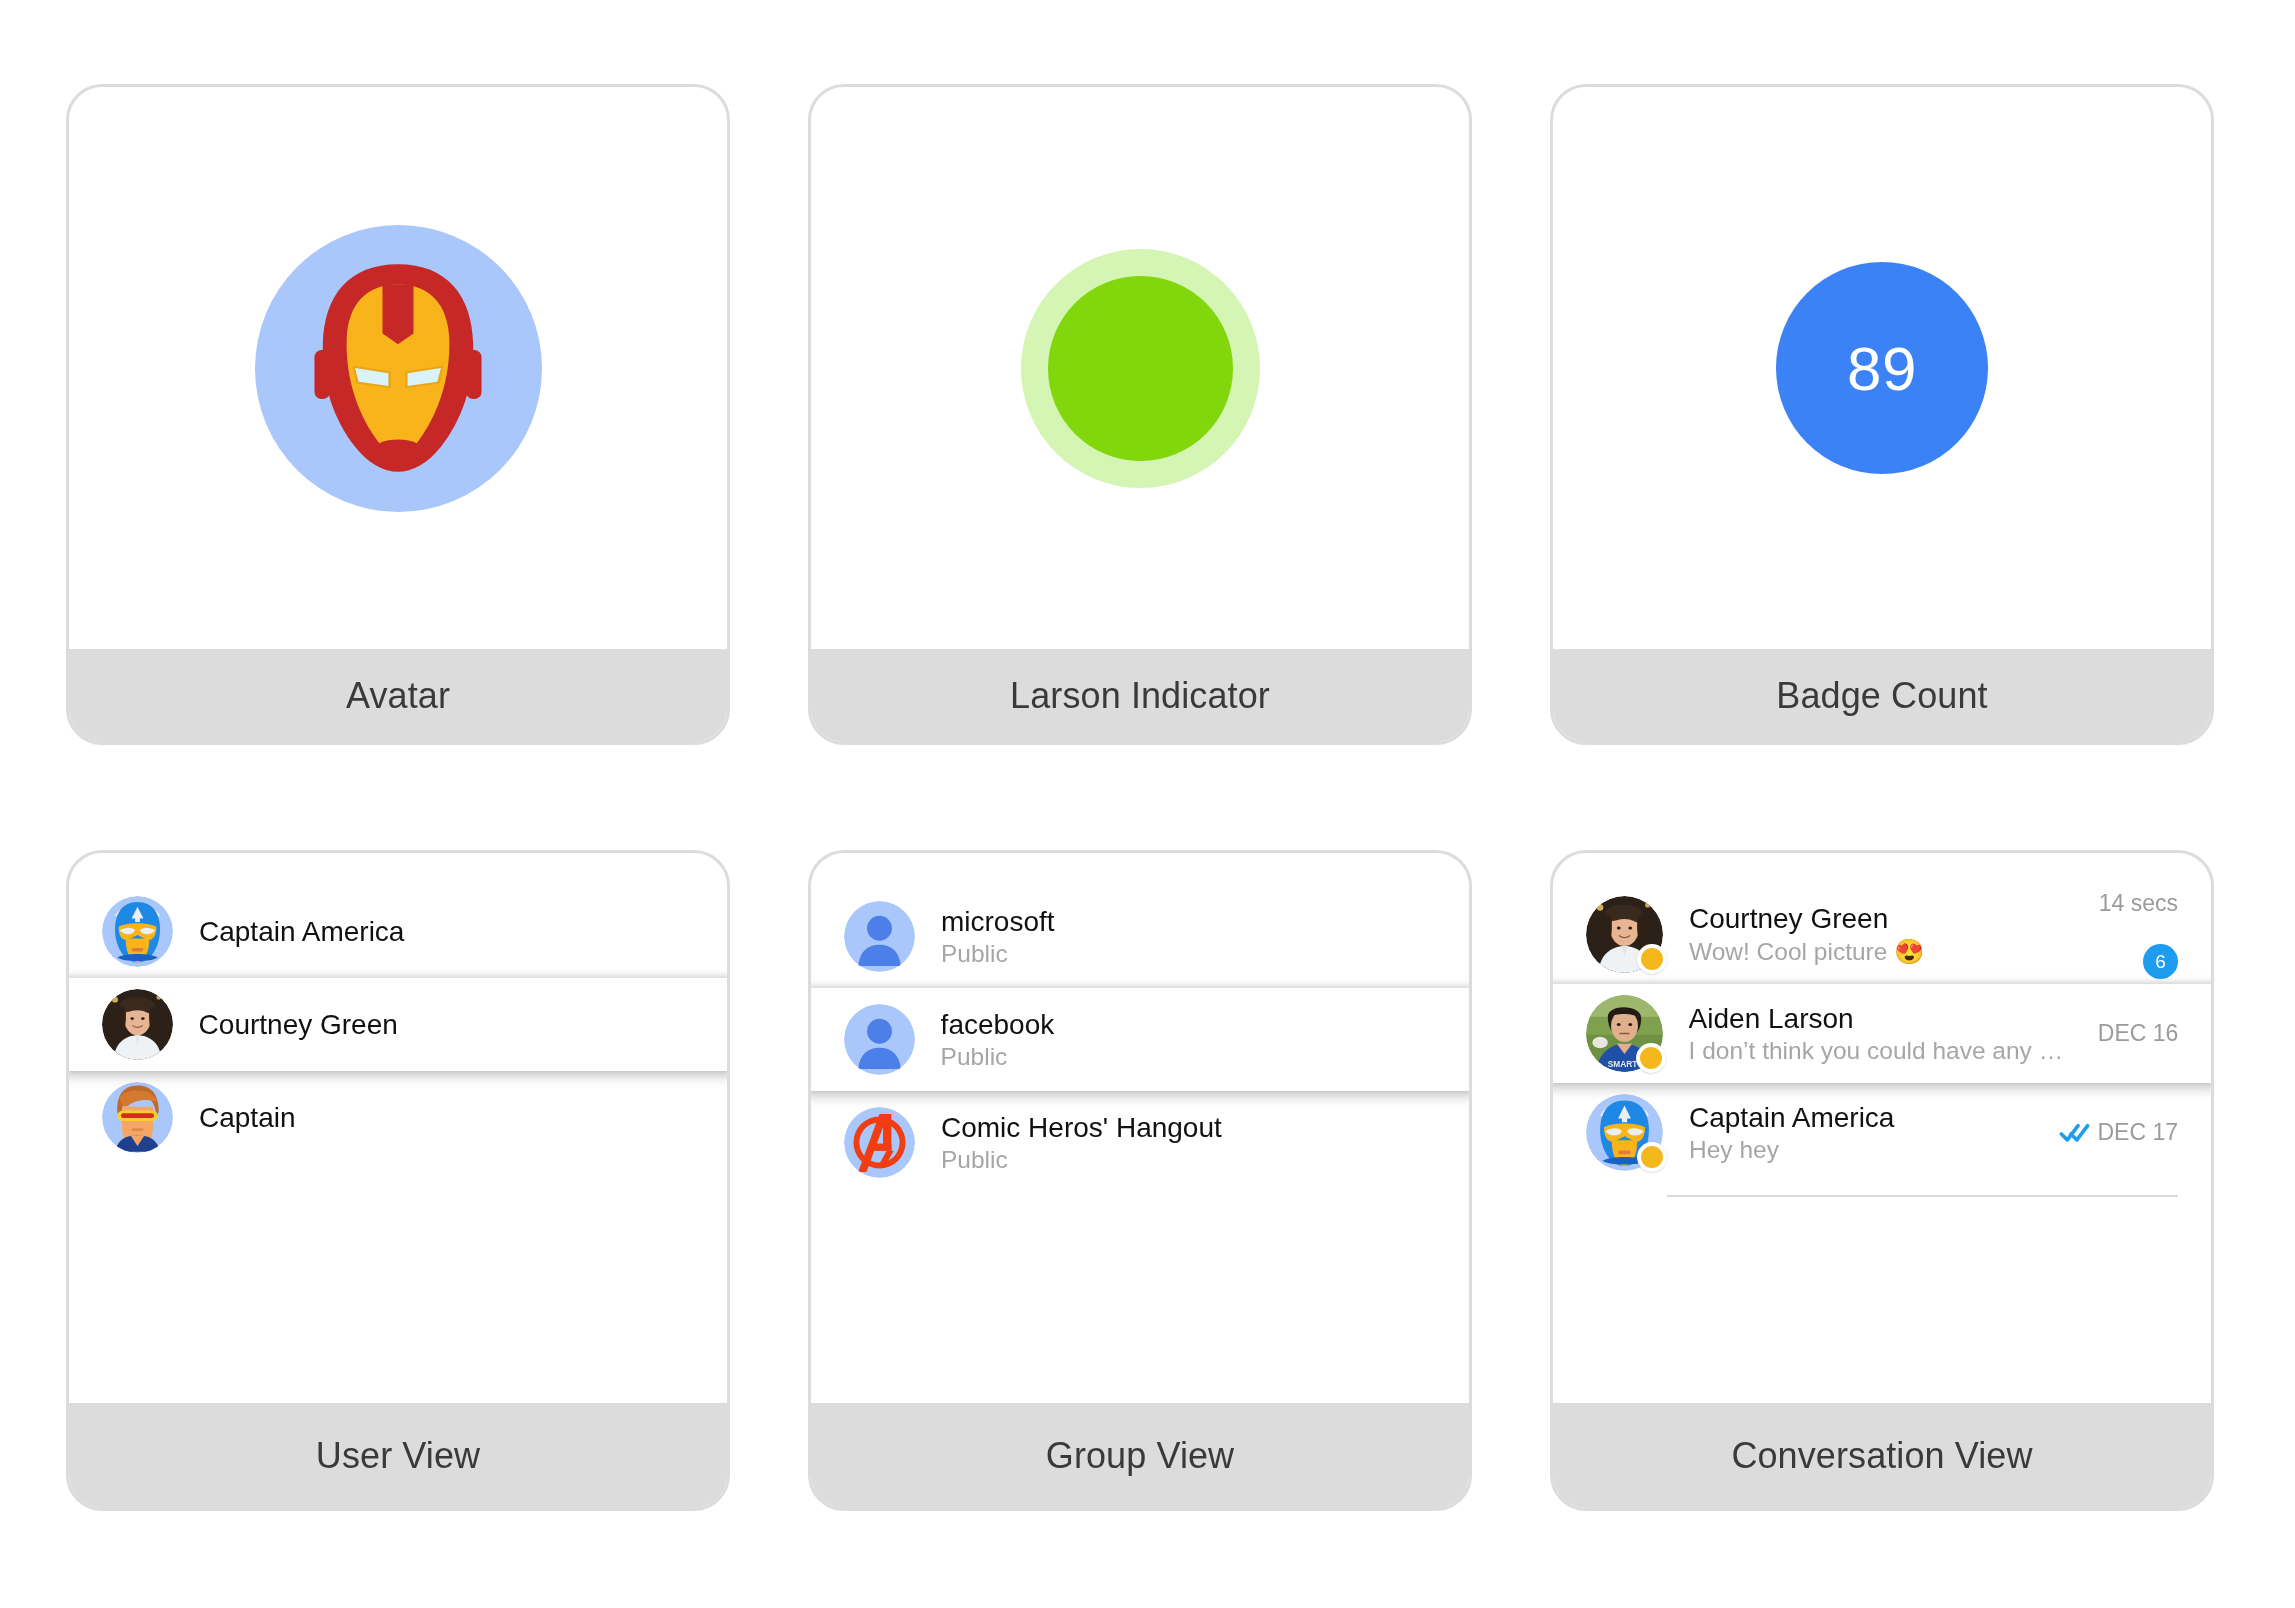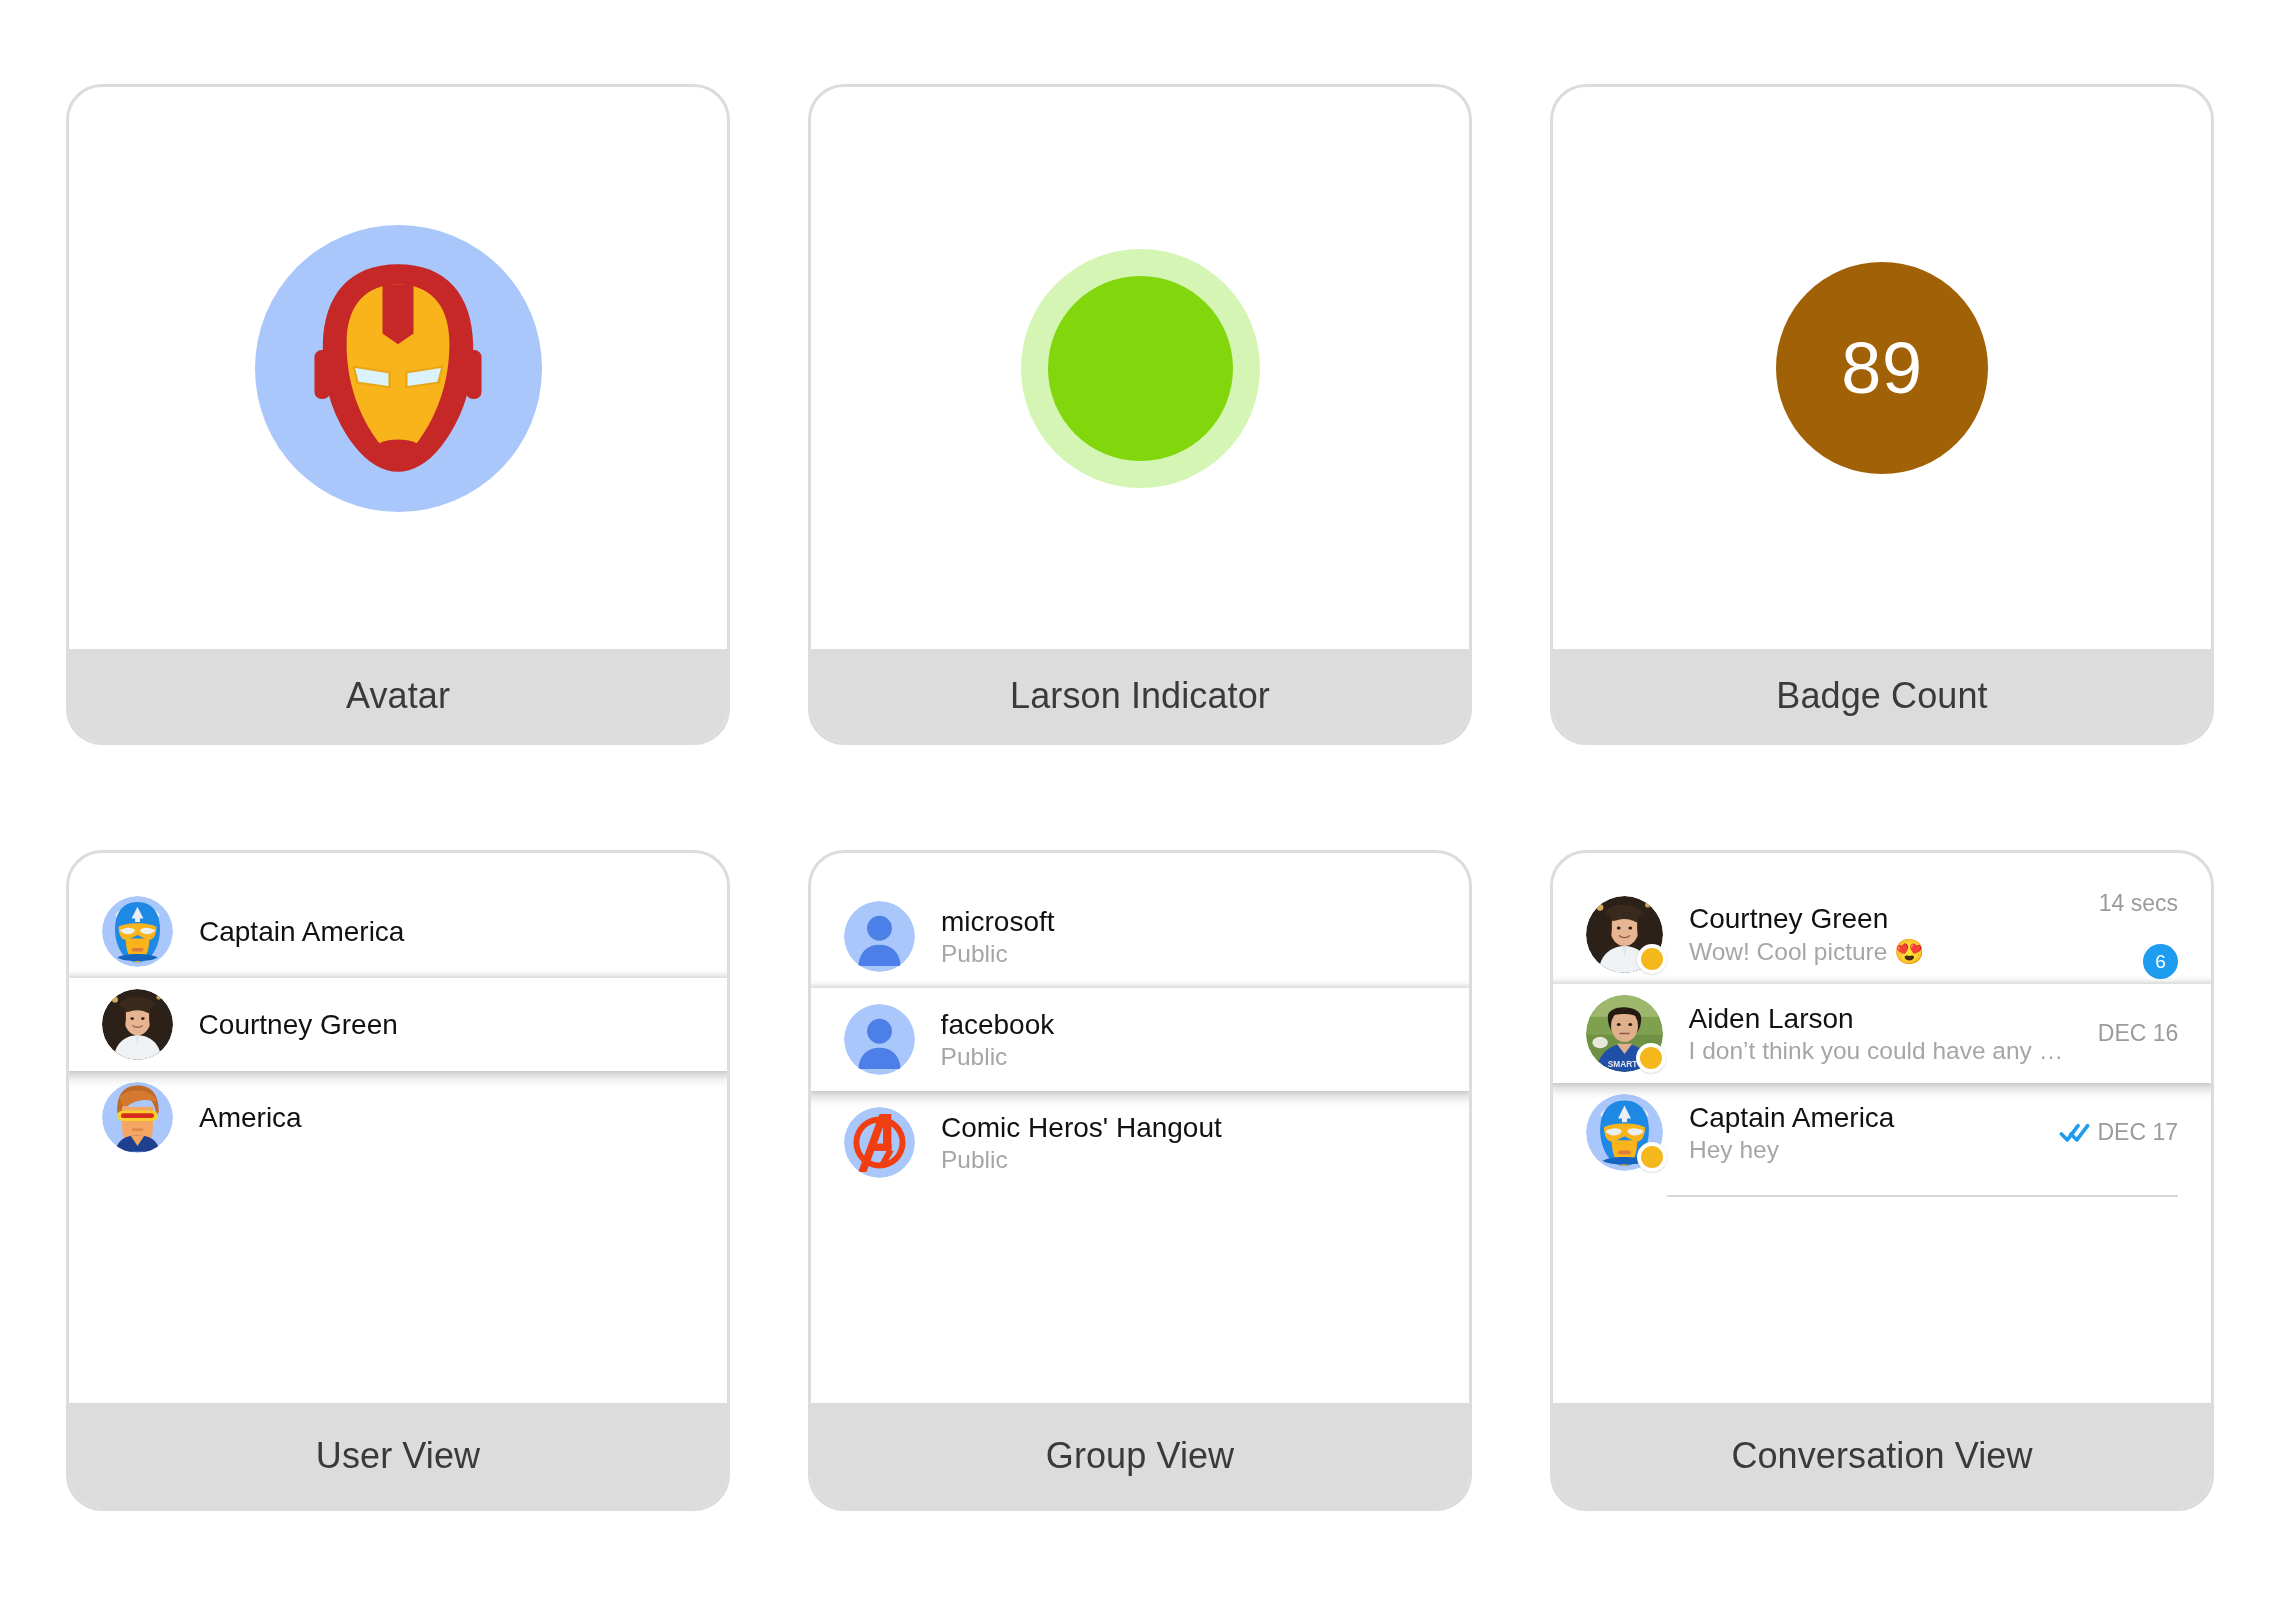--- a/index.html
+++ b/index.html
@@ -71,23 +71,23 @@
     display: flex; align-items: center; justify-content: center;
   }
   .status-big-core {
     width: 185px; height: 185px; border-radius: 50%;
     background: #82d60c;
   }
 
   
   .badge-big {
     width: 212px; height: 212px; border-radius: 50%;
-    background: #a16207;
+    background: #3b82f6;
     display: flex; align-items: center; justify-content: center;
-    color: #ffffff; font-size: 72px; font-weight: 400;
+    color: #ffffff; font-size: 62px; font-weight: 400;
     letter-spacing: 0.6px;
   }
 
   
   .list {
     position: absolute;
     left: 0; right: 0; top: 0;
     padding: 32px 0 0 0;
   }
   .row {
@@ -280,21 +280,21 @@
               <path d="M30 26 C 40 10 86 8 94 34 C 86 30 62 26 44 40 C 38 44 32 40 30 26 Z" fill="#d4792f"></path>
               <path d="M34 42 L 86 42 L 86 78 C 86 98 74 110 60 110 C 46 110 34 98 34 78 Z" fill="#f4a662"></path>
               <rect x="26" y="48" width="68" height="18" rx="9" fill="#f9cf2e"></rect>
               <rect x="32" y="53" width="56" height="8" rx="4" fill="#d62b1f"></rect>
               <rect x="50" y="78" width="20" height="5" rx="2.5" fill="#de8b4d"></rect>
               <path d="M22 118 C 26 98 40 90 60 90 C 80 90 94 98 98 118 Z" fill="#1f3f8f"></path>
               <path d="M48 90 L 60 108 L 72 90 Z" fill="#f4a662"></path>
             </svg>
           </div>
           <div class="meta">
-            <div class="name">America</div>
+            <div class="name">Captain</div>
           </div>
         </div>
 
       </div>
     </div>
     <div class="card-label">User View</div>
   </div>
 
   <div class="card tall">
     <div class="card-body">

